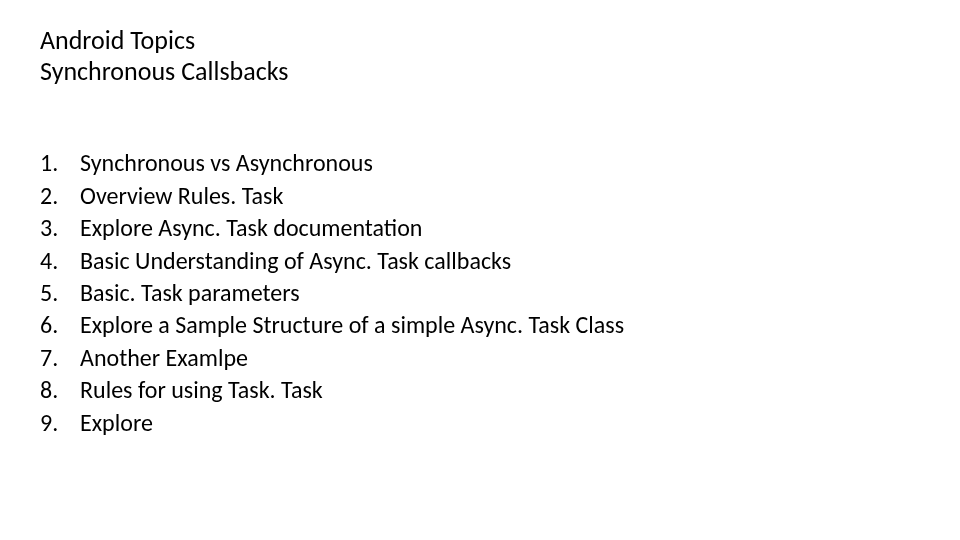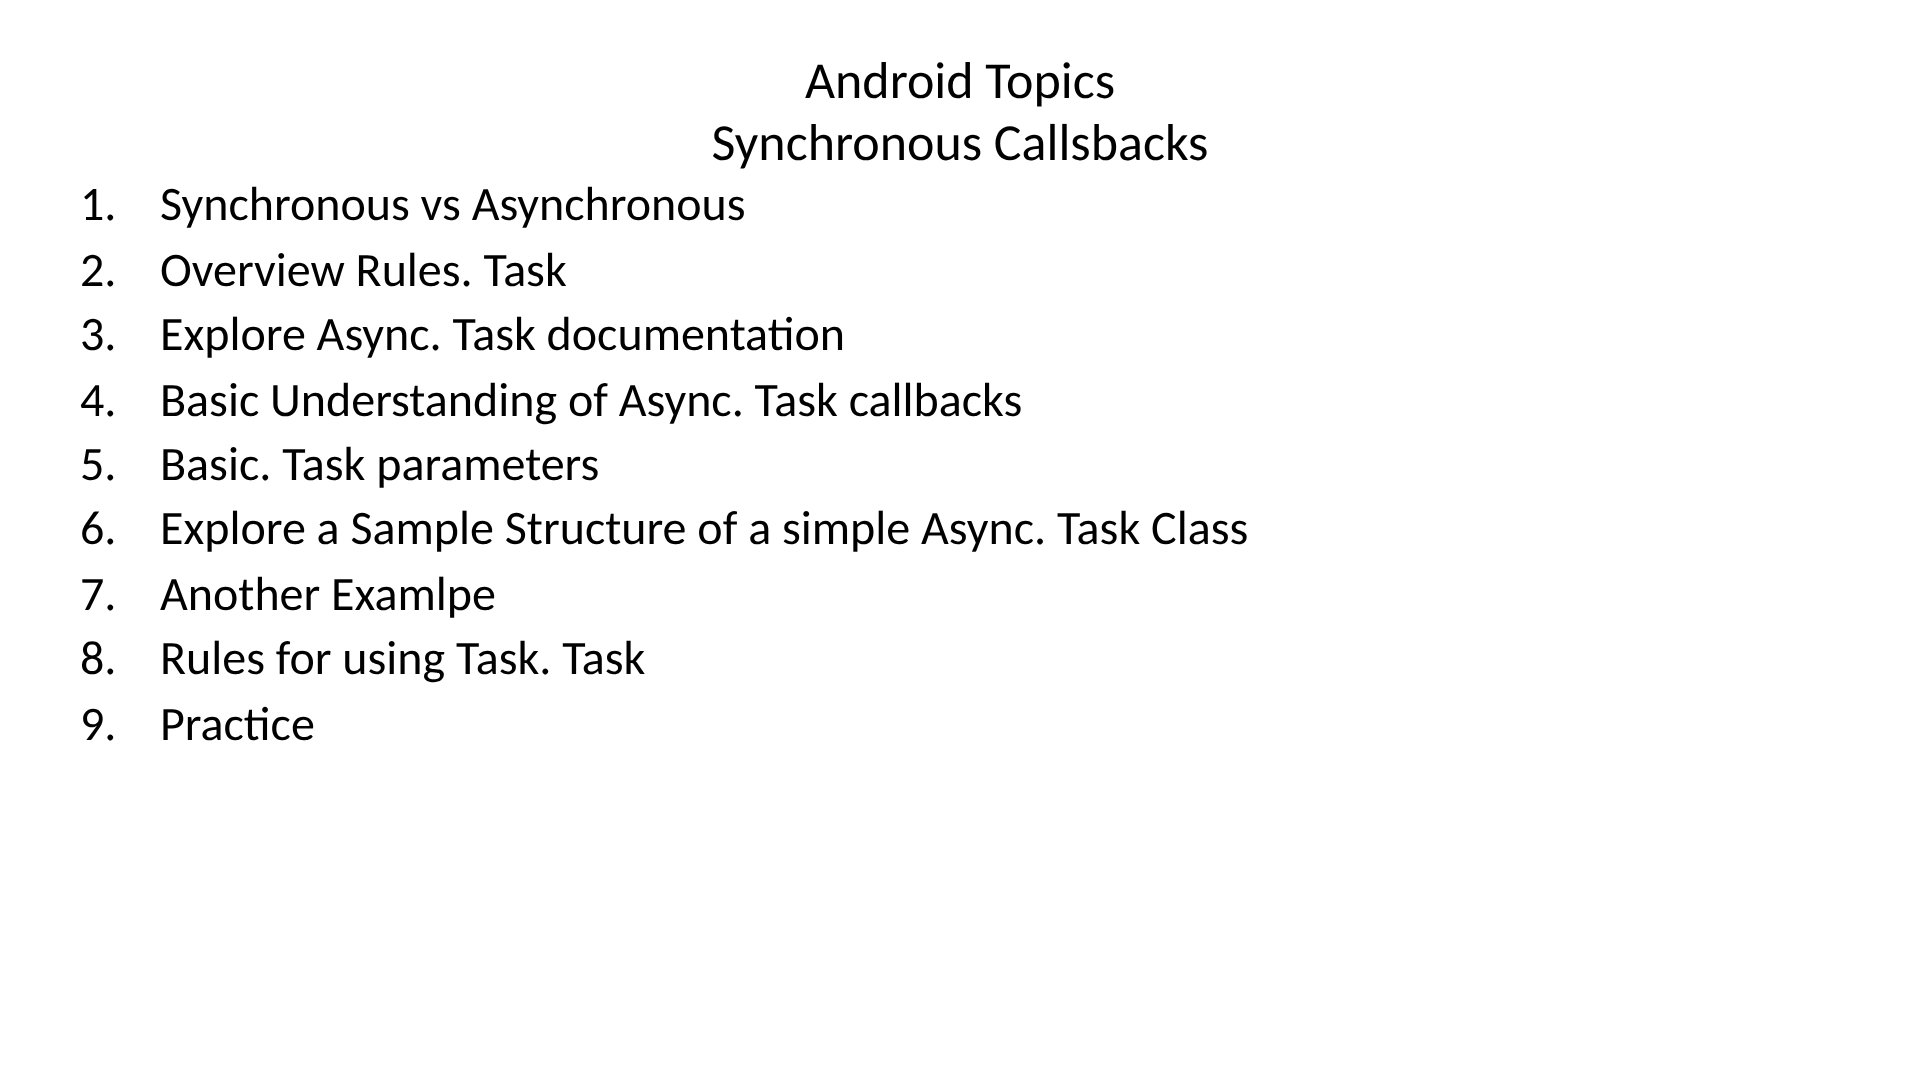--- a/index.html
+++ b/index.html
@@ -9,21 +9,22 @@
     }
     body {
       width: 960px;
       height: 540px;
       background: #ffffff;
       font-family: Calibri, "Segoe UI", Arial, sans-serif;
       color: #000000;
       padding: 20px 40px;
     }
     .header {
-      text-align: center;
+      text-align: left;
+      margin-bottom: 60px;
       margin-top: 5px;
     }
     .title-line {
       font-size: 26px;
       font-weight: 400;
       line-height: 1.2;
     }
     .list {
       margin-left: 0;
     }
@@ -80,15 +81,15 @@
   <div class="list-item">
     <span class="list-number">7.</span>
     <span class="list-text">Another Examlpe</span>
   </div>
   <div class="list-item">
     <span class="list-number">8.</span>
     <span class="list-text">Rules for using Task. Task</span>
   </div>
   <div class="list-item">
     <span class="list-number">9.</span>
-    <span class="list-text">Practice</span>
+    <span class="list-text">Explore</span>
   </div>
 </div>
 
 </body></html>

